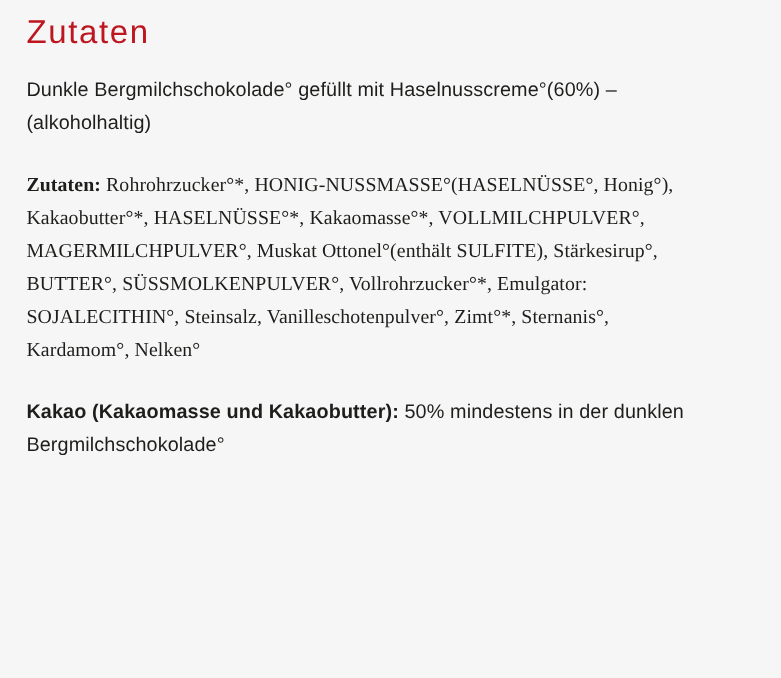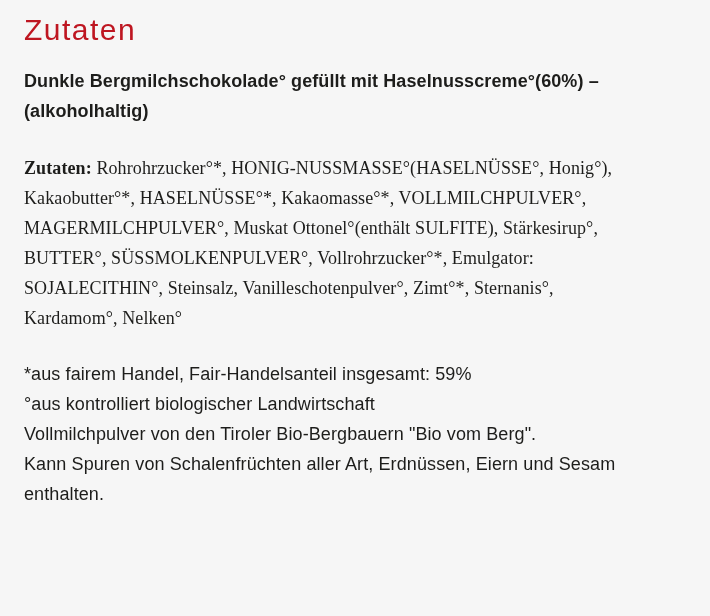--- a/index.html
+++ b/index.html
@@ -27,39 +27,36 @@
     color: #be1621;
   }
   p {
     margin: 0;
     font-size: 18px;
     line-height: 30px;
     letter-spacing: 0.1px;
     white-space: pre-line; 
   }
   p.product-title {
-    font-weight: 700;
+    font-weight: 400;
     margin-bottom: 27px;
   }
   p.ingredients-paragraph { margin-bottom: 26px; font-family: Liberation Serif, serif; }
   p.cocoa-paragraph { margin-bottom: 30px; }
   p.notes-paragraph { margin-bottom: 0; }
   strong.inline-label { font-weight: 700; }
 </style>
 </head>
 <body>
 
 <main class="ingredients-section">
   <h1 class="page-title">Zutaten</h1>
   <p class="product-title">Dunkle Bergmilchschokolade° gefüllt mit Haselnusscreme°(60%) –
 (alkoholhaltig)</p>
   <p class="ingredients-paragraph"><strong class="inline-label">Zutaten:</strong><span> Rohrohrzucker°*, HONIG-NUSSMASSE°(HASELNÜSSE°, Honig°),
 Kakaobutter°*, HASELNÜSSE°*, Kakaomasse°*, VOLLMILCHPULVER°,
 MAGERMILCHPULVER°, Muskat Ottonel°(enthält SULFITE), Stärkesirup°,
 BUTTER°, SÜSSMOLKENPULVER°, Vollrohrzucker°*, Emulgator:
 SOJALECITHIN°, Steinsalz, Vanilleschotenpulver°, Zimt°*, Sternanis°,
 Kardamom°, Nelken°</span></p>
-  <p class="notes-paragraph">*aus fairem Handel, Fair-Handelsanteil insgesamt: 59%
-°aus kontrolliert biologischer Landwirtschaft
-Vollmilchpulver von den Tiroler Bio-Bergbauern "Bio vom Berg".
-Kann Spuren von Schalenfrüchten aller Art, Erdnüssen, Eiern und Sesam
-enthalten.</p>
+  <p class="cocoa-paragraph"><strong class="inline-label">Kakao (Kakaomasse und Kakaobutter):</strong><span> 50% mindestens in der dunklen
+Bergmilchschokolade°</span></p>
 </main>
 
 </body></html>

